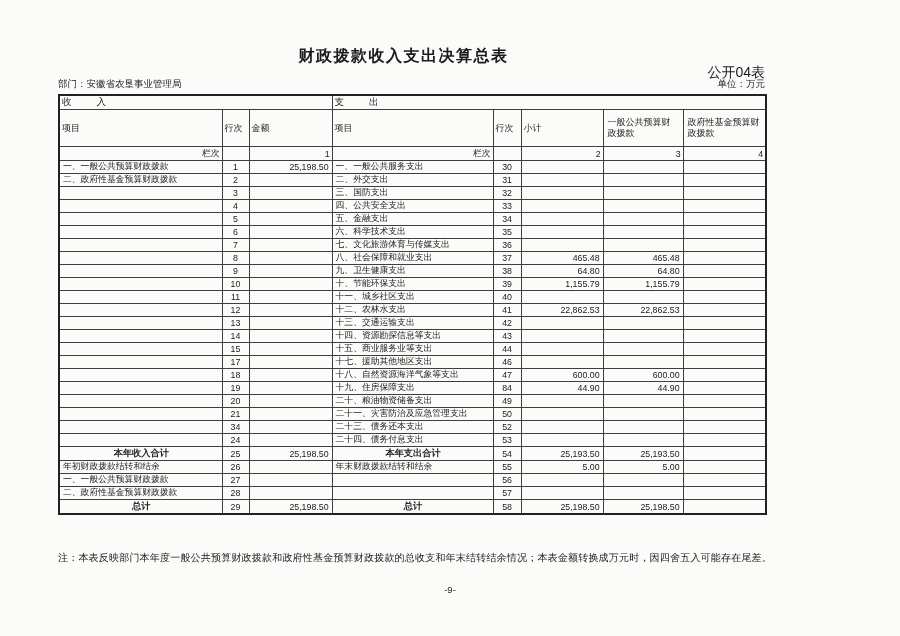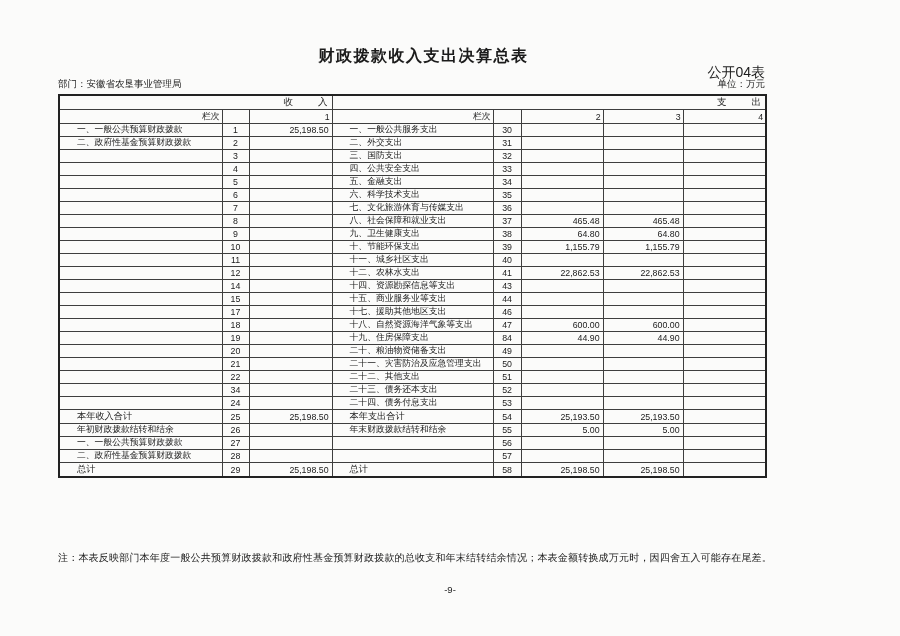--- a/index.html
+++ b/index.html
@@ -5,21 +5,21 @@
   * { margin:0; padding:0; box-sizing:border-box; }
   html,body { width:900px; height:636px; }
   body {
     position:relative;
     background:#fbfbfa;
     font-family:"Liberation Sans", sans-serif;
     color:#1b1b1b;
     overflow:hidden;
   }
   .title {
-    position:absolute; left:70px; top:46px; width:707px;
+    position:absolute; left:50px; top:46px; width:707px;
     text-align:center; font-size:16px; font-weight:bold; letter-spacing:1.5px;
   }
   .table-code {
     position:absolute; right:135px; top:64px;
     font-size:14px;
   }
   .meta-row {
     position:absolute; left:58px; top:78px; width:707px;
     display:flex; justify-content:space-between;
     font-size:9.5px;
@@ -31,30 +31,30 @@
   }
   th, td {
     border:1px solid #3e3e3e;
     font-weight:normal;
     font-size:8.8px;
     overflow:hidden;
     white-space:nowrap;
     padding:0 2px;
     vertical-align:middle;
   }
-  thead th { text-align:right; font-size:9px; }
+  thead th { text-align:left; font-size:9px; }
   tr.h-group th { height:12px; font-size:9.5px; letter-spacing:2px; }
   tr.h-main th { height:37px; }
   tr.h-main th.wrap { white-space:normal; line-height:1.25; padding:0 4px; }
   tr.h-colnum td { height:14px; text-align:right; }
   tbody td { height:13px; }
-  td.item { text-align:left; padding-left:17px; }
+  td.item { text-align:left; padding-left:3px; }
   td.line { text-align:center; }
   td.amt  { text-align:right; padding-right:3px; }
-  td.total { font-weight:normal; font-size:9.2px;margin-left:16px; }
+  td.total { text-align:center; font-weight:bold; font-size:9.2px;margin-left:16px; }
   .note {
     position:absolute; left:58px; top:551px; width:790px;
     font-size:10px; letter-spacing:0.2px;
   }
   .pageno {
     position:absolute; left:0; top:584px; width:900px;
     text-align:center; font-size:9.5px;
   }
 </style>
 </head>
@@ -78,20 +78,30 @@
         <col style="width:28px">
         <col style="width:82px">
       <col style="width:80px">
         <col style="width:83px">
     </colgroup>
     <thead>
       <tr class="h-group">
         <th colspan="3">收　　入</th>
         <th colspan="5">支　　出</th>
       </tr>
+      <tr class="h-main">
+        <th>项目</th>
+        <th>行次</th>
+        <th>金额</th>
+        <th>项目</th>
+        <th>行次</th>
+        <th>小计</th>
+        <th class="wrap">一般公共预算财政拨款</th>
+        <th class="wrap">政府性基金预算财政拨款</th>
+      </tr>
       <tr class="h-colnum">
         <td>栏次</td>
         <td></td>
         <td>1</td>
         <td>栏次</td>
         <td></td>
         <td>2</td>
         <td>3</td>
         <td>4</td>
       </tr>
@@ -212,20 +222,30 @@
     <td class="line">12</td>
     <td class="amt"></td>
     <td class="item">十二、农林水支出</td>
     <td class="line">41</td>
     <td class="amt">22,862.53</td>
     <td class="amt">22,862.53</td>
     <td class="amt"></td>
   </tr>
         <tr>
     <td class="item"></td>
+    <td class="line">13</td>
+    <td class="amt"></td>
+    <td class="item">十三、交通运输支出</td>
+    <td class="line">42</td>
+    <td class="amt"></td>
+    <td class="amt"></td>
+    <td class="amt"></td>
+  </tr>
+        <tr>
+    <td class="item"></td>
     <td class="line">14</td>
     <td class="amt"></td>
     <td class="item">十四、资源勘探信息等支出</td>
     <td class="line">43</td>
     <td class="amt"></td>
     <td class="amt"></td>
     <td class="amt"></td>
   </tr>
         <tr>
     <td class="item"></td>
@@ -282,30 +302,20 @@
     <td class="line">21</td>
     <td class="amt"></td>
     <td class="item">二十一、灾害防治及应急管理支出</td>
     <td class="line">50</td>
     <td class="amt"></td>
     <td class="amt"></td>
     <td class="amt"></td>
   </tr>
         <tr>
     <td class="item"></td>
-    <td class="line">22</td>
-    <td class="amt"></td>
-    <td class="item">二十二、其他支出</td>
-    <td class="line">51</td>
-    <td class="amt"></td>
-    <td class="amt"></td>
-    <td class="amt"></td>
-  </tr>
-        <tr>
-    <td class="item"></td>
     <td class="line">34</td>
     <td class="amt"></td>
     <td class="item">二十三、债务还本支出</td>
     <td class="line">52</td>
     <td class="amt"></td>
     <td class="amt"></td>
     <td class="amt"></td>
   </tr>
         <tr>
     <td class="item"></td>

